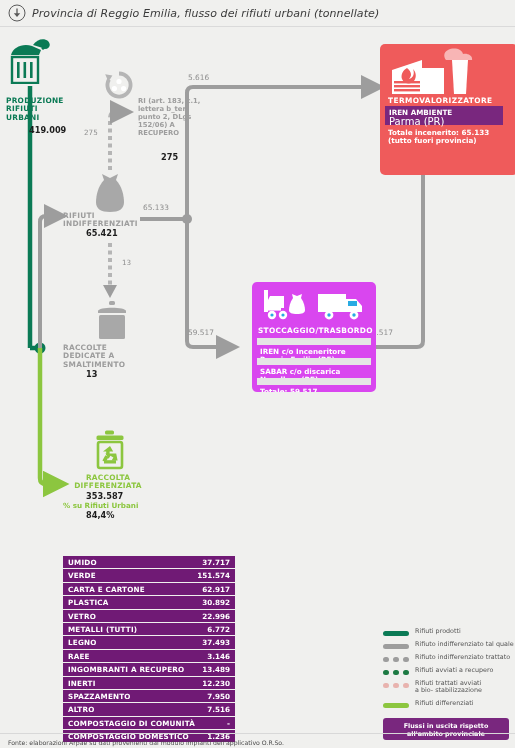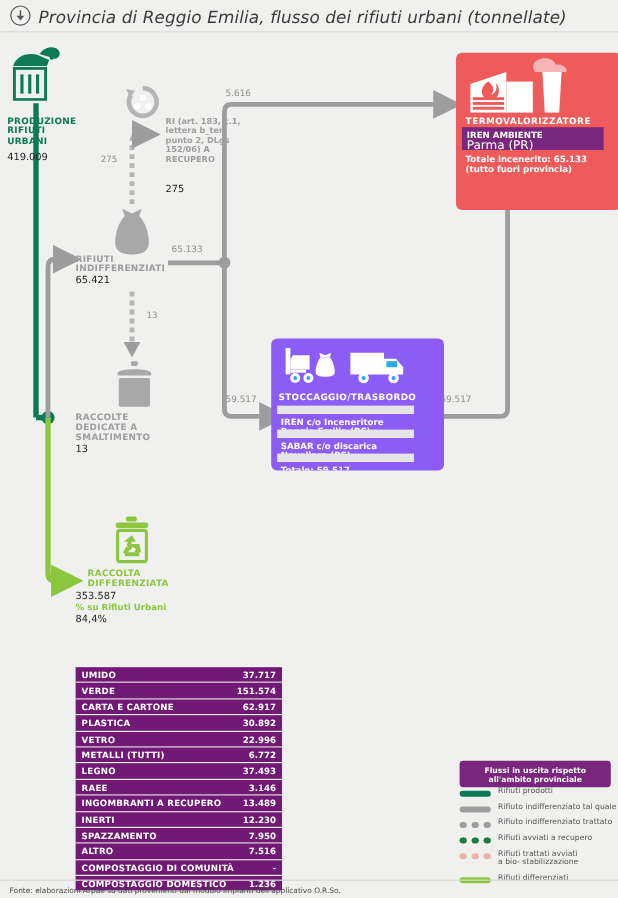--- a/index.html
+++ b/index.html
@@ -8,25 +8,25 @@
     background:#f0f0ee;
     font-family:"DejaVu Sans","Liberation Sans",sans-serif;
     position:relative;overflow:hidden;
   }
   .stage{position:absolute;left:0;top:0;width:515px;height:748px;}
   .abs{position:absolute;}
 
   
   #header{left:0;top:0;width:515px;height:26px;border-bottom:1px solid #dadada;background:#f0f0ee;}
   #dl-icon{left:8px;top:4px;width:18px;height:18px;}
-  #header-title{left:32px;top:7px;font-size:14px;font-style:italic;color:#3b3b3b;white-space:nowrap;letter-spacing:.1px;text-align:center;}
+  #header-title{left:32px;top:7px;font-size:11px;font-style:italic;color:#3b3b3b;white-space:nowrap;letter-spacing:.1px;text-align:center;}
 
   
   .node-label{font-size:7.4px;font-weight:bold;line-height:8.4px;letter-spacing:.25px;text-transform:uppercase;}
-  .node-val{font-size:8.2px;font-weight:normal;color:#1d1d1d;line-height:9.5px;}
+  .node-val{font-size:8.2px;font-weight:bold;color:#1d1d1d;line-height:9.5px;margin-left:23px;}
   .gray-label{color:#9d9d9d;}
   .dgreen-label{color:#0b7a55;}
   .lgreen-label{color:#8cc63f;}
 
   
   #prod-icon{left:8px;top:36px;width:44px;height:48px;}
   #prod-text{left:6px;top:97px;width:62px;}
   #prod-value{left:6px;top:126px;}
 
   
@@ -39,37 +39,37 @@
   #ind-text{left:63px;top:212px;width:80px;}
   #ind-value{left:63px;top:229px;}
 
   
   #dust-icon{left:92px;top:300px;width:40px;height:40px;}
   #ded-text{left:63px;top:344px;width:86px;}
   #ded-value{left:63px;top:370px;}
 
   
   #rec-icon{left:92px;top:430px;width:36px;height:40px;}
-  #rd-text{left:73px;top:474px;width:90px;}
+  #rd-text{left:63px;top:474px;width:90px;text-align:center;}
   #rd-value{left:63px;top:492px;}
   #rd-pct-label{left:63px;top:502px;font-size:7.2px;font-weight:bold;color:#8cc63f;line-height:8.5px;}
   #rd-pct-value{left:63px;top:511px;}
 
   
   #tv-card{left:380px;top:44px;width:128px;height:131px;background:#ef5b5b;border-radius:5px;overflow:hidden;padding-left:10px;}
   #tv-plant-icon{position:absolute;left:8px;top:4px;width:112px;height:46px;}
   #tv-title{position:absolute;left:8px;top:52px;font-size:7.4px;font-weight:bold;color:#ffffff;letter-spacing:.4px;}
   #tv-band{position:absolute;left:5px;top:62px;width:118px;height:19px;background:#79277e;}
   #tv-band-l1{position:absolute;left:4px;top:2px;font-size:7.2px;font-weight:bold;color:#ffffff;}
   #tv-band-l2{position:absolute;left:4px;top:10px;font-size:10px;font-weight:normal;color:#ffffff;}
   #tv-tot1{position:absolute;left:8px;top:84px;font-size:7.2px;font-weight:bold;color:#ffffff;}
   #tv-tot2{position:absolute;left:8px;top:92px;font-size:7.2px;font-weight:bold;color:#ffffff;}
 
   
-  #st-card{left:226px;top:282px;width:144px;height:110px;background:#8b5cf6;border-radius:5px;overflow:hidden;}
+  #st-card{left:252px;top:282px;width:124px;height:110px;background:#d946ef;border-radius:5px;overflow:hidden;}
   #st-trucks{position:absolute;left:6px;top:4px;width:112px;height:38px;}
   #st-title{position:absolute;left:6px;top:44px;font-size:7.4px;font-weight:bold;color:#ffffff;letter-spacing:.3px;}
   .st-row{position:absolute;left:5px;width:114px;border-top:7px solid #e5e5e5;}
   #st-r1{top:56px;height:20px;}
   #st-r2{top:76px;height:20px;}
   #st-r3{top:96px;height:14px;}
   .st-l{position:absolute;left:3px;font-size:7.2px;font-weight:bold;color:#ffffff;}
   .st-l.a{top:2px;}
   .st-l.b{top:10px;}
   #st-tot{position:absolute;left:3px;top:2px;font-size:7.2px;font-weight:bold;color:#ffffff;}
@@ -332,24 +332,20 @@
         <div class="tname">COMPOSTAGGIO DI COMUNITÀ</div>
         <div class="tval">-</div>
       </div>
       <div class="trow">
         <div class="tname">COMPOSTAGGIO DOMESTICO</div>
         <div class="tval">1.236</div>
       </div>
     </div>
 
   <div class="abs" id="legend">
-    <div id="legend-button">
-      <div id="lb1">Flussi in uscita rispetto</div>
-      <div id="lb2">all'ambito provinciale</div>
-    </div>
     <div id="legend-rows">
         <div class="lg-row">
           <div class="lg-line solid" style="background: rgb(11, 122, 85);"></div>
           <div class="lg-txt">Rifiuti prodotti</div>
         </div>
         <div class="lg-row">
           <div class="lg-line solid" style="background: rgb(157, 157, 157);"></div>
           <div class="lg-txt">Rifiuto indifferenziato tal quale</div>
         </div>
         <div class="lg-row">
@@ -374,18 +370,22 @@
             <span style="left: 10px; background: rgb(232, 179, 174);"></span>
             <span style="left: 20px; background: rgb(232, 179, 174);"></span>
           </div>
           <div class="lg-txt">Rifiuti trattati avviati<br>a bio- stabilizzazione</div>
         </div>
         <div class="lg-row">
           <div class="lg-line solid" style="background: rgb(140, 198, 63);"></div>
           <div class="lg-txt">Rifiuti differenziati</div>
         </div>
       </div>
+    <div id="legend-button">
+      <div id="lb1">Flussi in uscita rispetto</div>
+      <div id="lb2">all'ambito provinciale</div>
+    </div>
   </div>
 
   <div class="abs" id="footer-rule"></div>
   <div class="abs" id="footer">Fonte: elaborazioni Arpae su dati provenienti dal modulo impianti dell'applicativo O.R.So.</div>
 
 </div>
 
 </body></html>

